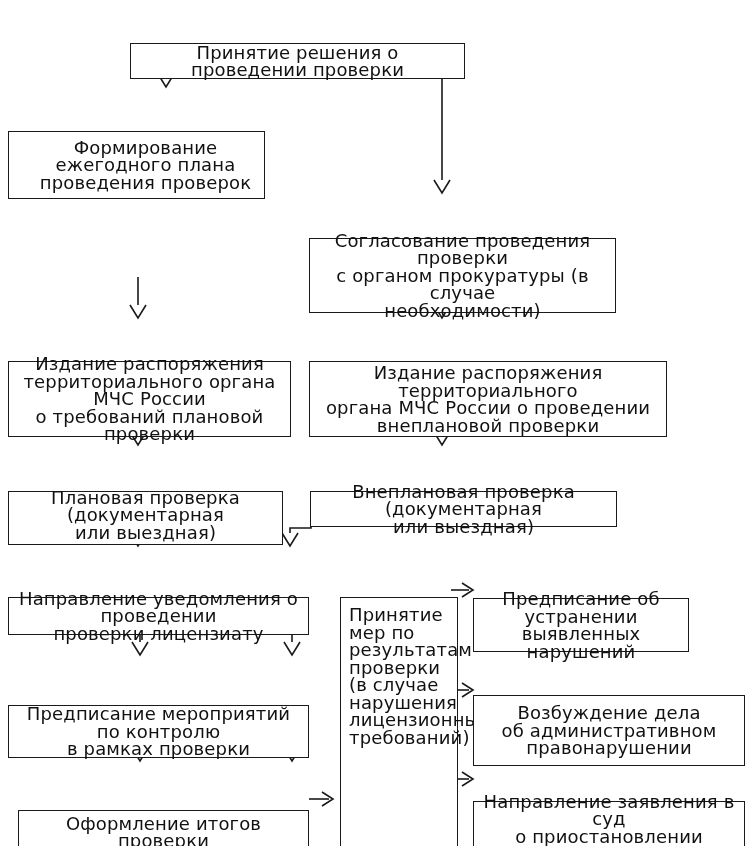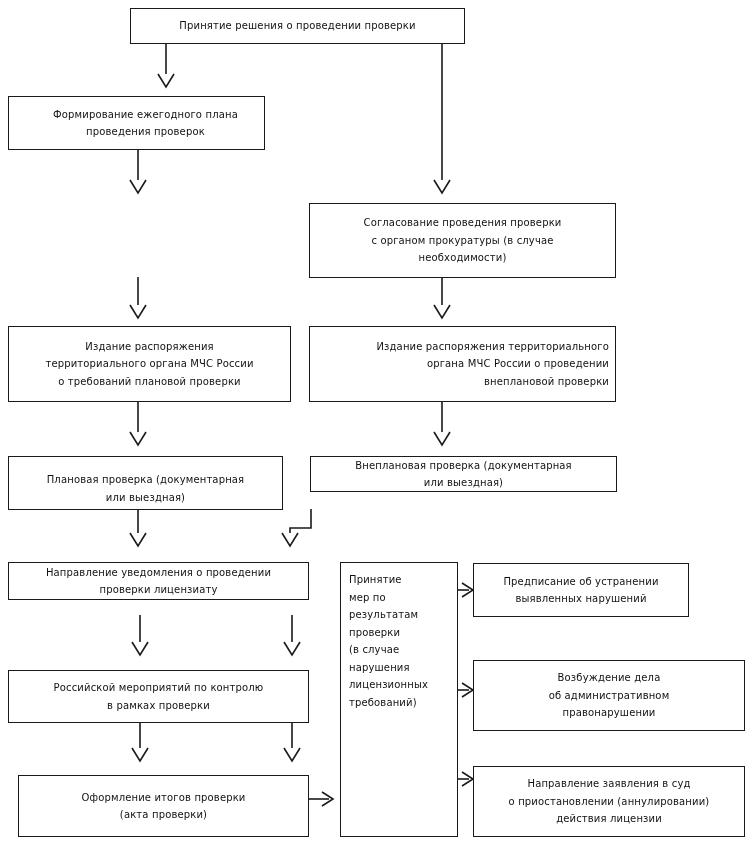--- a/index.html
+++ b/index.html
@@ -15,29 +15,30 @@
     background: #ffffff;
     font-family: "DejaVu Sans", sans-serif;
     overflow: hidden;
   }
   .node {
     position: absolute;
     box-sizing: border-box;
     border: 1.6px solid #1a1a1a;
     background: #ffffff;
     color: #111111;
-    font-size: 10px;
+    font-size: 18px;
     line-height: 17.5px;
     letter-spacing: 0.15px;
     display: flex;
     align-items: center;
     justify-content: center;
     text-align: center;
     padding: 3px 6px;
     white-space: pre-line;
+    margin-top: 35px;
   }
   .node.left-align {
     align-items: flex-start;
     justify-content: flex-start;
     text-align: left;
     padding: 8px 6px 6px 8px;
   }
   .node .txt { width: 100%; }
 
   svg.links {
@@ -111,39 +112,39 @@
     <polyline points="462,683 473,690 462,697"></polyline>
 
     <line x1="451" y1="779" x2="469" y2="779"></line>
     <polyline points="462,772 473,779 462,786"></polyline>
   </svg>
 
   <div class="node" style="left:130px; top:8px; width:335px; height:36px;">
     <span class="txt">Принятие решения о проведении проверки</span>
   </div>
 
-  <div class="node" style="left:8px; top:96px; width:257px; height:54px;padding-left:24px;">
+  <div class="node" style="left:8px; top:96px; width:257px; height:68px;padding-left:24px;">
     <span class="txt">Формирование ежегодного плана
 проведения проверок</span>
   </div>
 
 
   <div class="node" style="left:309px; top:203px; width:307px; height:75px;">
     <span class="txt">Согласование проведения проверки
 с органом прокуратуры (в случае
 необходимости)</span>
   </div>
 
   <div class="node" style="left:8px; top:326px; width:283px; height:76px;">
     <span class="txt">Издание распоряжения
 территориального органа МЧС России
 о требований плановой проверки</span>
   </div>
 
-  <div class="node" style="left:309px; top:326px; width:307px; height:76px;text-align:right;">
+  <div class="node" style="left:309px; top:326px; width:358px; height:76px;">
     <span class="txt">Издание распоряжения территориального
 органа МЧС России о проведении
 внеплановой проверки</span>
   </div>
 
   <div class="node" style="left:8px; top:456px; width:275px; height:54px;align-items:flex-end;">
     <span class="txt">Плановая проверка (документарная
 или выездная)</span>
   </div>
 
@@ -151,21 +152,21 @@
     <span class="txt">Внеплановая проверка (документарная
 или выездная)</span>
   </div>
 
   <div class="node" style="left:8px; top:562px; width:301px; height:38px;">
     <span class="txt">Направление уведомления о проведении
 проверки лицензиату</span>
   </div>
 
   <div class="node" style="left:8px; top:670px; width:301px; height:53px;">
-    <span class="txt">Российской мероприятий по контролю
+    <span class="txt">Предписание мероприятий по контролю
 в рамках проверки</span>
   </div>
 
   <div class="node" style="left:18px; top:775px; width:291px; height:62px;">
     <span class="txt">Оформление итогов проверки
 (акта проверки)</span>
   </div>
 
   <div class="node left-align" style="left:340px; top:562px; width:118px; height:275px;">
     <span class="txt">Принятие

